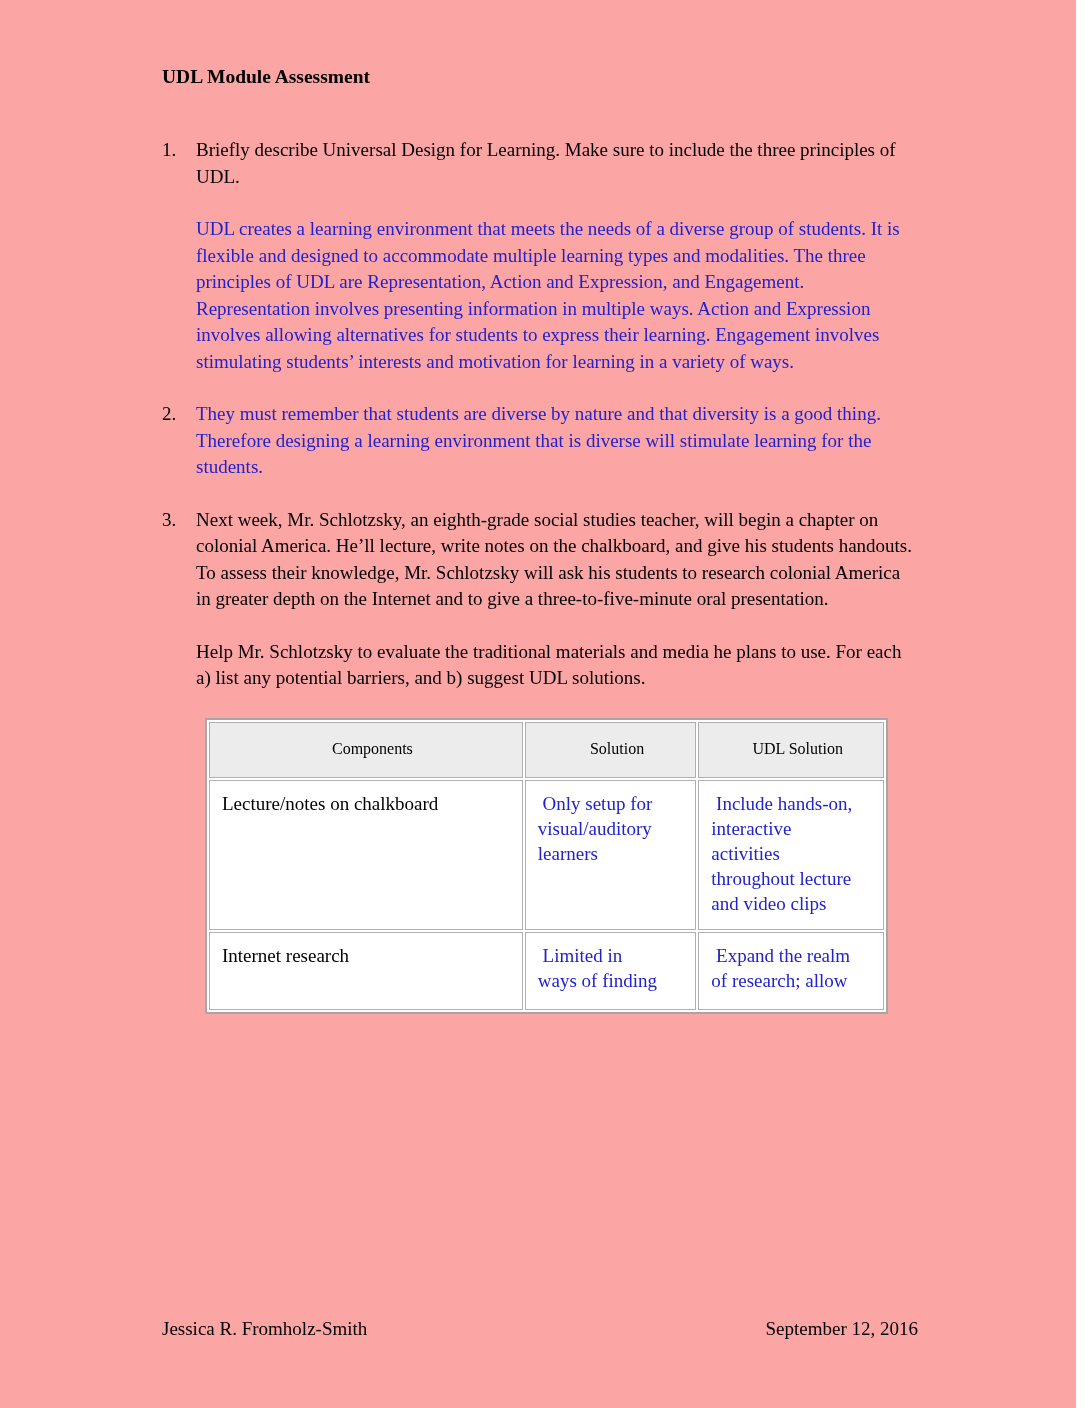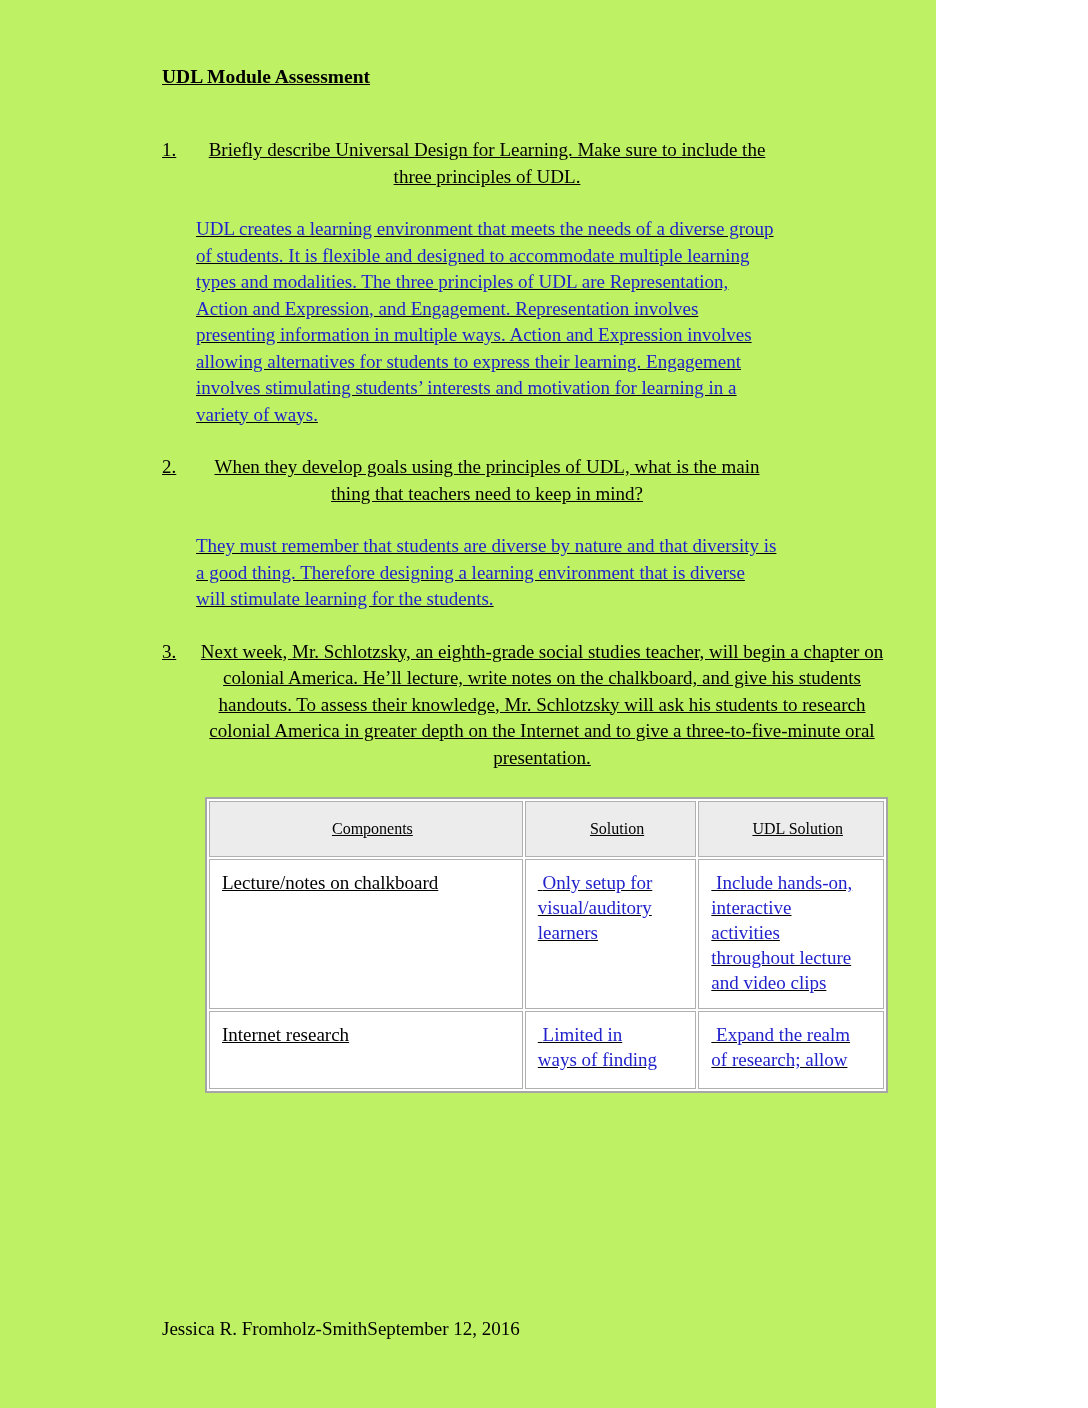--- a/index.html
+++ b/index.html
@@ -3,25 +3,24 @@
 <meta charset="utf-8">
 <style>
   * { margin: 0; padding: 0; box-sizing: border-box; }
   html, body { background: #ffffff; }
   body {
     font-family: "Liberation Serif", "DejaVu Serif", serif;
     color: #000000;
   }
   .page {
     position: relative;
-    width: 936px;
+    width: 1076px;
     height: 1408px;
-    background: #bef264;
+    background: #fca5a5;
     overflow: hidden;
-    text-decoration: underline;
   }
   .content {
     padding: 64px 158px 0 162px;
     font-size: 19px;
     line-height: 26.5px;
   }
   .doc-title {
     font-size: 19.5px;
     font-weight: bold;
     line-height: 26px;
@@ -33,21 +32,21 @@
     margin-bottom: 0;
   }
   .qnum {
     width: 34px;
     flex-shrink: 0;
   }
   .qbody {
     width: 716px;
   }
   .qbody p { margin-bottom: 26px; }
-  .qtext { color: #000000; text-align: center; }
+  .qtext { color: #000000; }
   .answer {
     color: #2222cc;
   }
   .udl-table {
     border-collapse: separate;
     border-spacing: 2px;
     border: 2px solid #a6a6a6;
     table-layout: fixed;
     width: 683px;
     margin-left: 9px;   
@@ -80,20 +79,21 @@
   .row-2 td { height: 131px; }
   .row-3 td { height: 78px; }
   .cell-text { white-space: pre-wrap; }
   .cell-blue { color: #2222cc; }
   .footer {
     position: absolute;
     left: 162px;
     right: 158px;
     top: 1316px;
     display: flex;
+    justify-content: space-between;
     font-size: 19px;
     line-height: 26px;
   }
 </style>
 </head>
 <body>
 
 <div class="page">
   <div class="content">
 
@@ -103,29 +103,29 @@
       <span class="qnum">1.</span>
       <div class="qbody">
         <p class="qtext">Briefly describe Universal Design for Learning. Make sure to include the three principles of UDL.</p>
         <p class="answer">UDL creates a learning environment that meets the needs of a diverse group of students. It is flexible and designed to accommodate multiple learning types and modalities. The three principles of UDL are Representation, Action and Expression, and Engagement. Representation involves presenting information in multiple ways. Action and Expression involves allowing alternatives for students to express their learning. Engagement involves stimulating students’ interests and motivation for learning in a variety of ways.</p>
       </div>
     </div>
 
     <div class="question">
       <span class="qnum">2.</span>
       <div class="qbody">
-        <p class="qtext">When they develop goals using the principles of UDL, what is the main thing that teachers need to keep in mind?</p>
         <p class="answer">They must remember that students are diverse by nature and that diversity is a good thing. Therefore designing a learning environment that is diverse will stimulate learning for the students.</p>
       </div>
     </div>
 
     <div class="question">
       <span class="qnum">3.</span>
       <div class="qbody">
         <p class="qtext">Next week, Mr. Schlotzsky, an eighth-grade social studies teacher, will begin a chapter on colonial America. He’ll lecture, write notes on the chalkboard, and give his students handouts. To assess their knowledge, Mr. Schlotzsky will ask his students to research colonial America in greater depth on the Internet and to give a three-to-five-minute oral presentation.</p>
+        <p class="qtext">Help Mr. Schlotzsky to evaluate the traditional materials and media he plans to use. For each a) list any potential barriers, and b) suggest UDL solutions.</p>
 
         <table class="udl-table">
           <thead>
             <tr>
               <th class="col-components">Components</th>
               <th class="col-barriers">Solution</th>
               <th class="col-solution">UDL Solution</th>
             </tr>
           </thead>
           <tbody>

